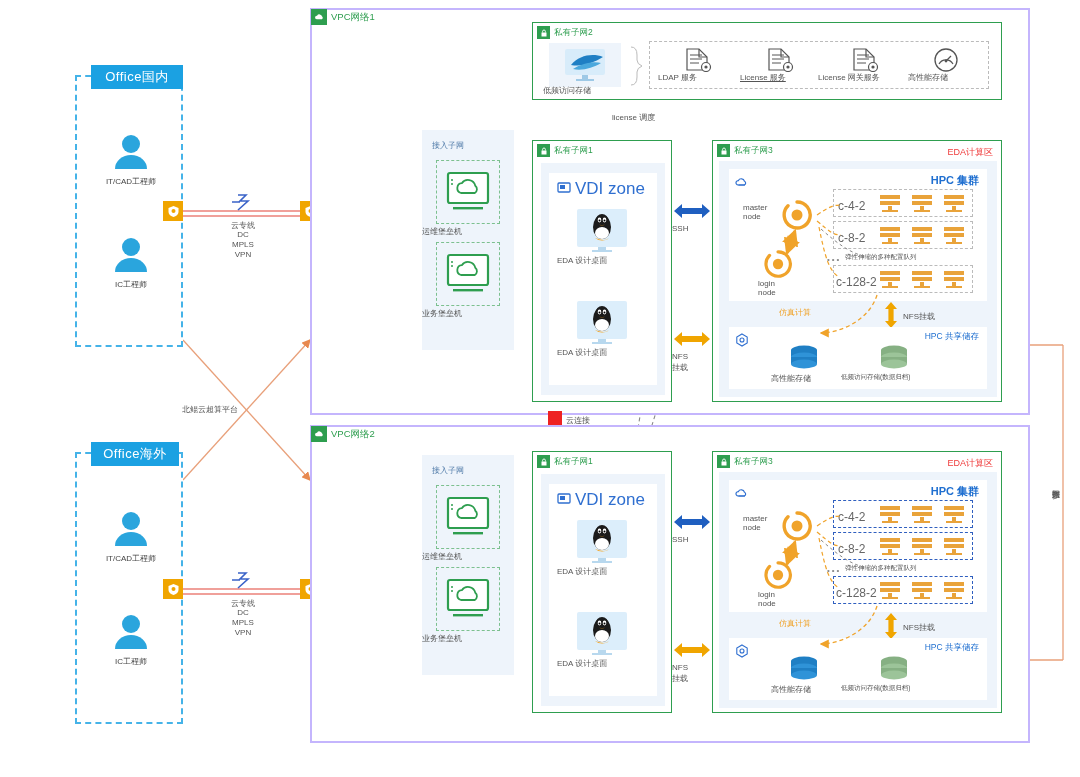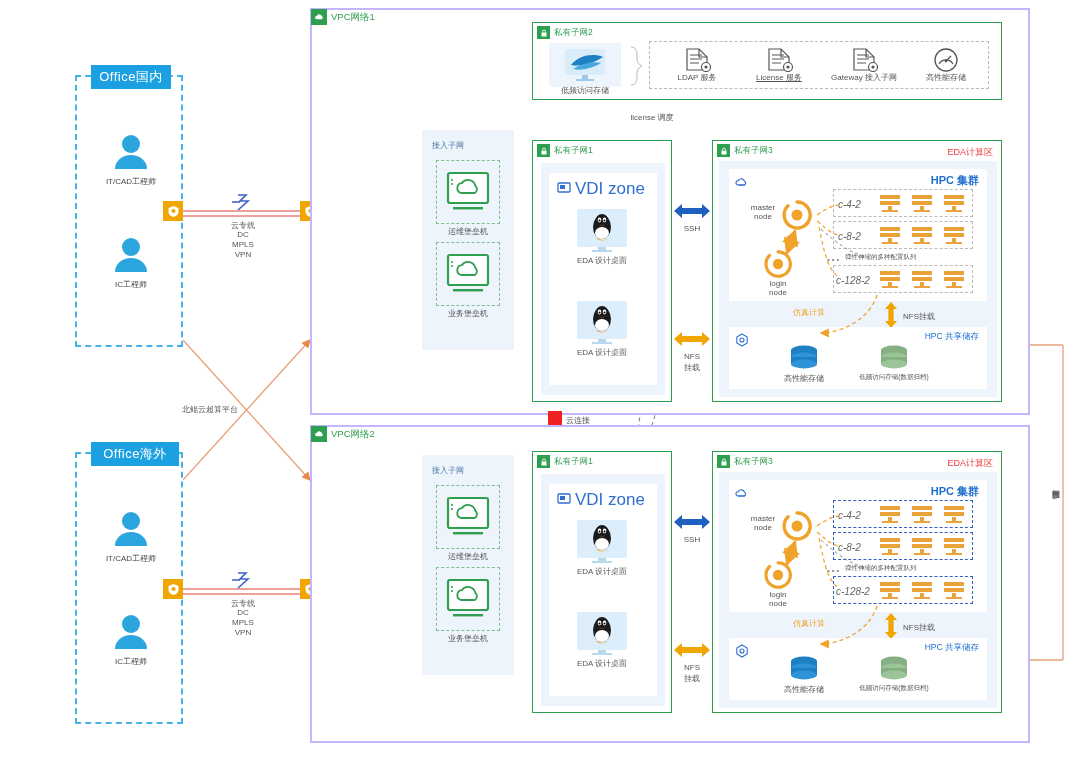--- a/index.html
+++ b/index.html
@@ -21,27 +21,27 @@
   .subnet{border:1.5px solid #2e9e4f;box-sizing:border-box;background:#fff;position:absolute;}
   .sn-tag{display:flex;align-items:center;gap:4px;position:absolute;top:3px;left:4px;}
   .sn-ico{width:13px;height:13px;background:#2e9e4f;display:flex;align-items:center;
           justify-content:center;color:#fff;font-size:8px;}
   .sn-title{color:#2e9e4f;font-size:8.5px;}
   .panel-lightblue{background:#eef4fb;position:absolute;}
   .panel-white{background:#fff;position:absolute;}
   .dash-gray{border:1px dashed #bbb;box-sizing:border-box;position:absolute;}
   .dash-blue{border:1px dashed #2f5fbf;box-sizing:border-box;position:absolute;}
   .dash-green{border:1px dashed #7cc08f;box-sizing:border-box;position:absolute;}
-  .lbl{position:absolute;font-size:8px;color:#555;text-align:center;}
+  .lbl{position:absolute;font-size:8px;color:#555;text-align:left;}
   .lbl-orange{color:#f0a32a;}
   .t-center{text-align:center;}
   .hpc-title{font-size:11px;color:#1f6fd0;font-weight:bold;}
   .eda-title{font-size:9px;color:#ef3b3b;}
   .vdi-title{font-size:17px;color:#2f6fd0;}
-  .node-name{font-size:10px;color:#666;font-style:italic;}
+  .node-name{font-size:12px;color:#666;}
   
   svg.layer{position:absolute;top:0;left:0;width:1080px;height:777px;overflow:visible;}
   .fw{position:absolute;width:20px;height:20px;background:#f0a500;
       display:flex;align-items:center;justify-content:center;}
   .vert{writing-mode:vertical-rl;text-orientation:upright;}
 </style>
 </head>
 <body>
 
 <svg class="layer">
@@ -63,21 +63,21 @@
   <path d="M1063,345 L1063,660" stroke="#e8a07a" stroke-width="1.3" fill="none"></path>
   <path d="M1063,345 L905,345" stroke="#e8a07a" stroke-width="1.3" fill="none" marker-end="url(#arrOrange)"></path>
   <path d="M1063,660 L905,660" stroke="#e8a07a" stroke-width="1.3" fill="none" marker-end="url(#arrOrange)"></path>
 
   <path d="M625,330 C640,250 700,160 742,96" stroke="#888" stroke-width="1.1" fill="none" stroke-dasharray="4,3" marker-end="url(#arrGray)"></path>
   <path d="M625,520 C660,380 730,210 752,96" stroke="#888" stroke-width="1.1" fill="none" stroke-dasharray="4,3" marker-end="url(#arrGray)"></path>
   <path d="M745,100 C720,150 650,280 627,513" stroke="#888" stroke-width="1.1" fill="none" stroke-dasharray="4,3" marker-end="url(#arrGray)"></path>
 </svg>
 
 <div class="abs office-box" style="left:75px;top:75px;width:108px;height:272px;">
-  <div class="abs office-tag" style="left:14px;top:-12px;width:80px;">Office国内</div>
+  <div class="abs office-tag" style="left:14px;top:-12px;width:92px;">Office国内</div>
   <div class="abs" style="left:0;top:55px;width:108px;">
     <svg width="108" height="40" viewBox="0 0 108 40">
       <circle cx="54" cy="12" r="9" fill="#2aa5dd"></circle>
       <path d="M38,37 a16,14 0 0 1 32,0 z" fill="#2aa5dd"></path>
     </svg>
     <div class="person-label">IT/CAD工程师</div>
   </div>
   <div class="abs" style="left:0;top:158px;width:108px;">
     <svg width="108" height="40" viewBox="0 0 108 40">
       <circle cx="54" cy="12" r="9" fill="#2aa5dd"></circle>
@@ -240,21 +240,21 @@
       <div class="abs" style="left:168px;top:4px;width:92px;">
         <svg width="92" height="26" viewBox="0 0 92 26">
           <path d="M36,3 h12 l8,8 v13 h-20 z" fill="#fff" stroke="#555" stroke-width="1.2"></path>
           <path d="M48,3 v8 h8" fill="none" stroke="#555" stroke-width="1.2"></path>
           <line x1="39" y1="9" x2="51" y2="9" stroke="#555" stroke-width="1"></line>
           <line x1="39" y1="13" x2="51" y2="13" stroke="#555" stroke-width="1"></line>
           <line x1="39" y1="17" x2="48" y2="17" stroke="#555" stroke-width="1"></line>
           <circle cx="55" cy="21" r="4.5" fill="#fff" stroke="#555" stroke-width="1.2"></circle>
           <circle cx="55" cy="21" r="1.6" fill="#555"></circle>
         </svg>
-        <div class="lbl" style="left:0;top:26px;width:92px;">Gateway 接入子网</div>
+        <div class="lbl" style="left:0;top:26px;width:92px;">License 网关服务</div>
       </div>
       <div class="abs" style="left:258px;top:4px;width:76px;">
         <svg width="76" height="26" viewBox="0 0 76 26">
           <circle cx="38" cy="14" r="11" fill="#fff" stroke="#555" stroke-width="1.3"></circle>
           <path d="M31,18 a8,8 0 0 1 14,0" fill="none" stroke="#555" stroke-width="1.2"></path>
           <line x1="38" y1="15" x2="43" y2="10" stroke="#555" stroke-width="1.3"></line>
           <circle cx="38" cy="15" r="1.4" fill="#555"></circle>
         </svg>
         <div class="lbl" style="left:0;top:26px;width:76px;">高性能存储</div>
       </div>

